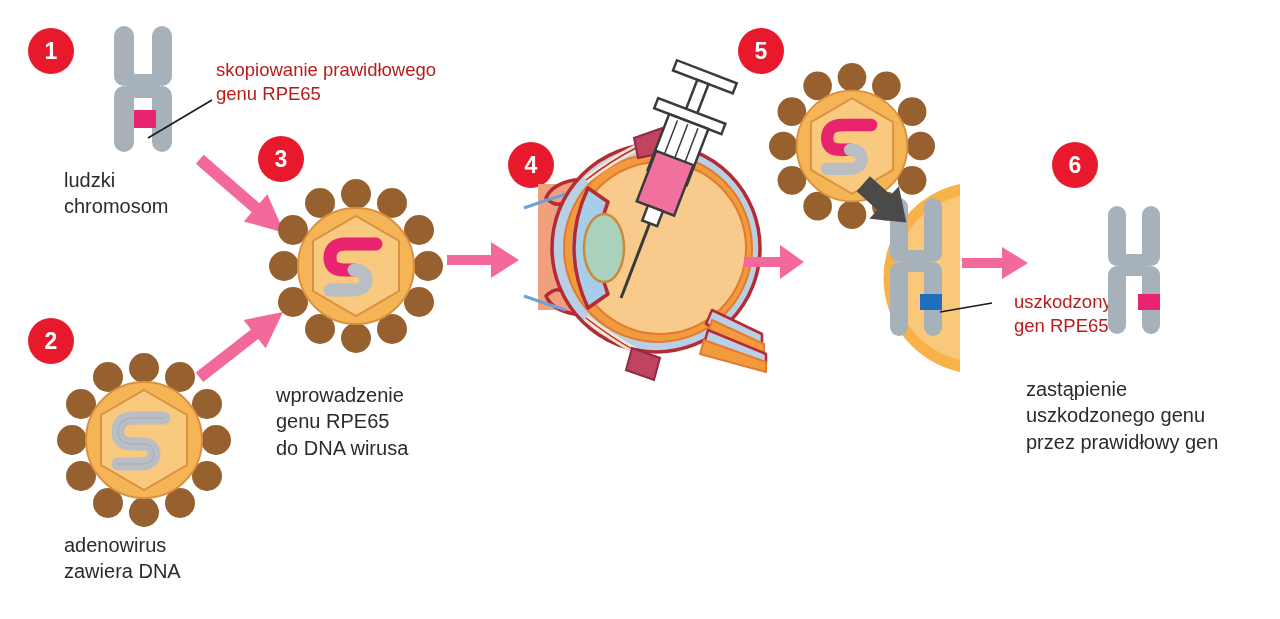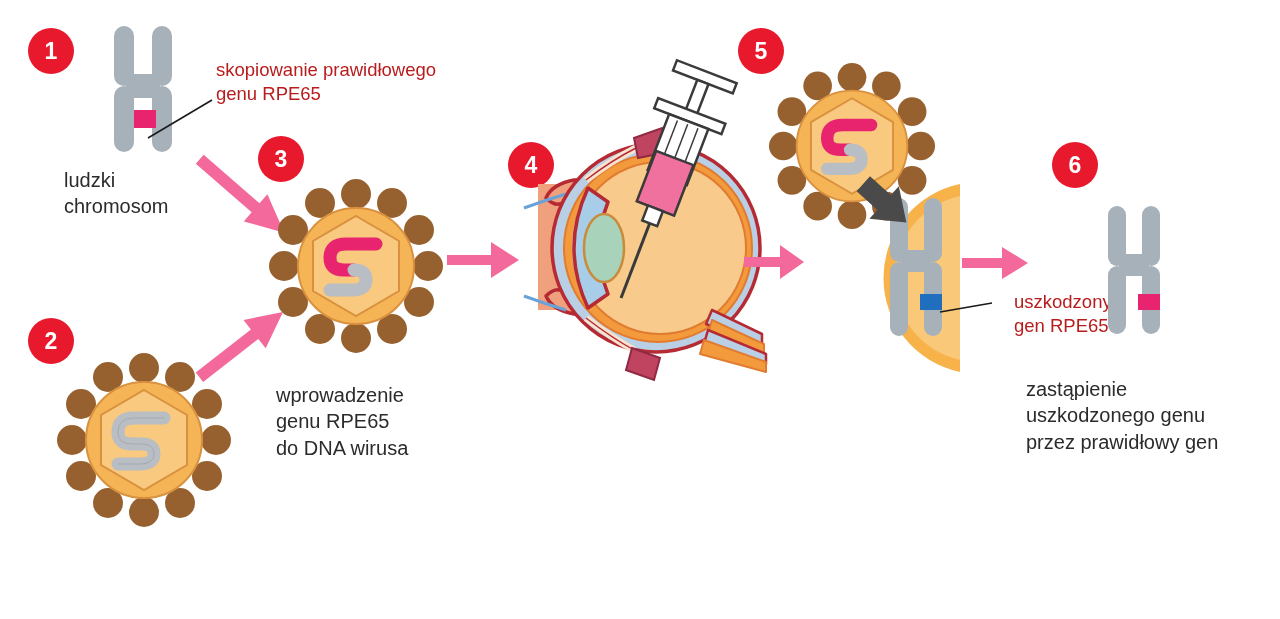--- a/index.html
+++ b/index.html
@@ -104,20 +104,22 @@
         <circle cx="25" cy="52" r="15"></circle>
         <circle cx="52" cy="25" r="15"></circle>
       </g>
       <circle cx="88" cy="88" r="58" fill="#f5b455" stroke="#d9913f" stroke-width="2"></circle>
       <polygon points="88,38 131,63 131,113 88,138 45,113 45,63" fill="#f8c97f" stroke="#d9913f" stroke-width="2"></polygon>
       <path d="M 108 66 L 78 66 Q 62 66 62 80 Q 62 92 76 92 L 86 92 Q 98 92 98 102 Q 98 112 84 112 L 62 112" fill="none" stroke="#b8bec4" stroke-width="13" stroke-linecap="round" stroke-linejoin="round"></path>
       <path d="M 108 66 L 78 66 Q 62 66 62 80 Q 62 92 76 92 L 86 92 Q 98 92 98 102 Q 98 112 84 112 L 62 112" fill="none" stroke="#8b9298" stroke-width="1" stroke-linecap="round" stroke-linejoin="round" opacity="0.45"></path>
     </svg>
   </div>
 
+  <div class="abs caption" style="left:64px; top:532px; width:160px;">adenowirus
+zawiera DNA</div>
 
   <div class="abs" style="left:182px; top:150px;">
     <svg width="120" height="92" viewBox="0 0 120 92">
       <g fill="#f4699b" transform="rotate(41 60 46)">
         <polygon points="4,40 78,40 78,28 116,46 78,64 78,52 4,52"></polygon>
       </g>
     </svg>
   </div>
 
   <div class="abs" style="left:186px; top:300px;">

